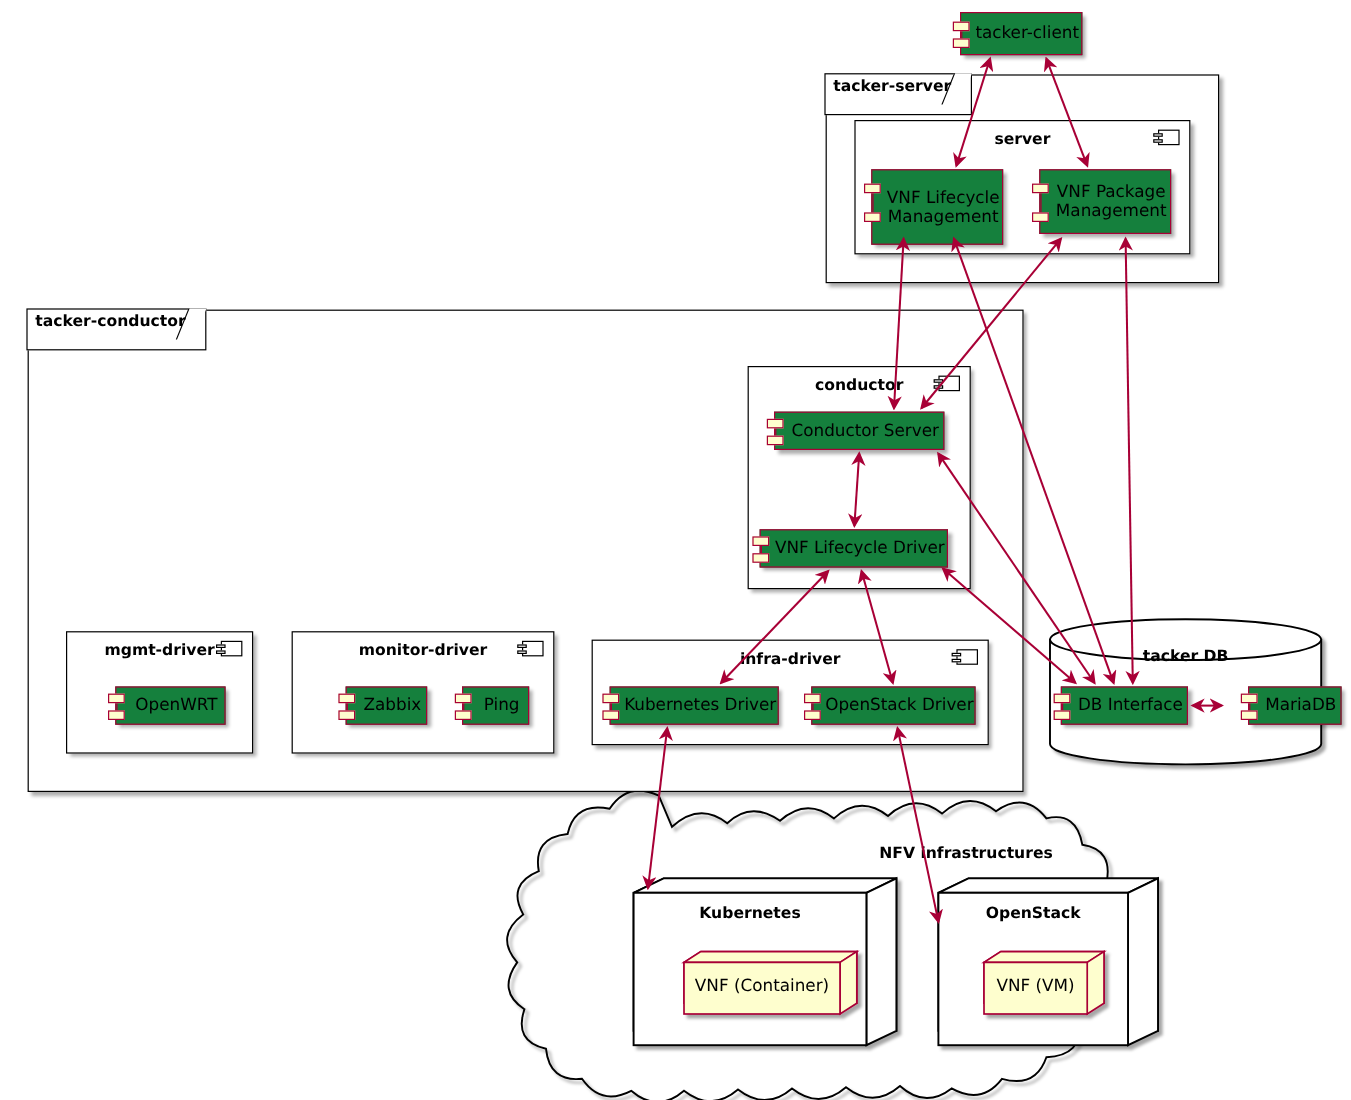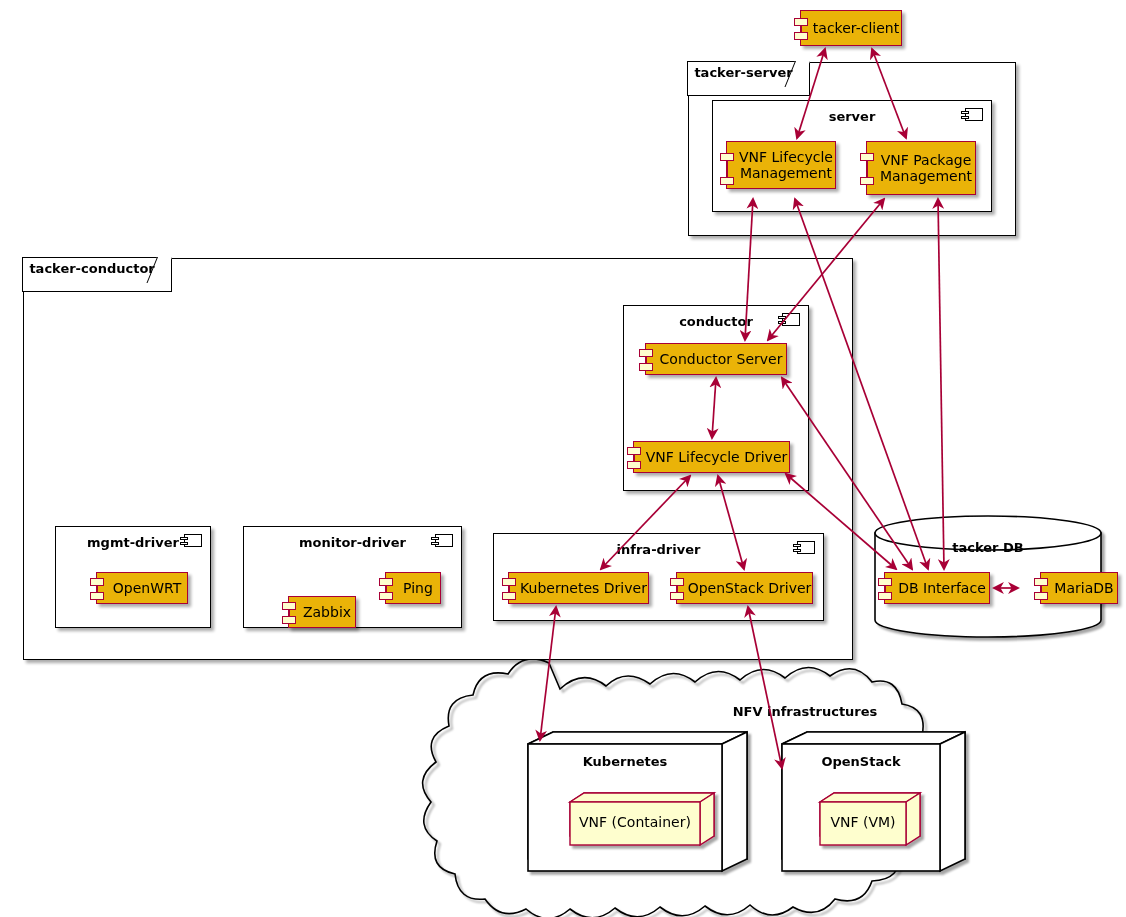--- a/index.html
+++ b/index.html
@@ -28,21 +28,21 @@
          box-shadow:3px 3px 3px rgba(0,0,0,0.33);}
   .frame-title{position:absolute;left:0;right:0;top:8px;text-align:center;
                font-size:13px;font-weight:bold;color:#000000;}
   .frame-icon{position:absolute;right:8px;top:7px;width:18px;height:13px;
               border:1.5px solid #000;background:#fff;box-sizing:border-box;}
   .frame-icon i{position:absolute;left:-5px;width:8px;height:3px;border:1.4px solid #000;
                 background:#fff;box-sizing:border-box;}
   .frame-icon i.a{top:1.5px;} .frame-icon i.b{top:6.5px;}
 
   
-  .comp{position:absolute;box-sizing:border-box;background:#eab308;border:1.6px solid #A80036;
+  .comp{position:absolute;box-sizing:border-box;background:#15803d;border:1.6px solid #A80036;
         box-shadow:3px 3px 3px rgba(0,0,0,0.33);
         display:flex;align-items:center;justify-content:center;text-align:center;
         font-size:14px;color:#000000;line-height:16px;padding-left:10px;}
   .comp .port{position:absolute;left:-7px;width:14px;height:8px;box-sizing:border-box;
               background:#FEFECE;border:1.6px solid #A80036;}
   .comp .stem{position:absolute;left:-0.5px;width:1.6px;background:#A80036;}
 
   
   .node3d-label{position:absolute;font-size:13px;font-weight:bold;color:#000;text-align:center;}
   .node3d-inner-label{position:absolute;font-size:14px;color:#000;text-align:center;}
@@ -143,21 +143,21 @@
   </div>
 
   <div class="frame" style="left:712px;top:100px;width:280px;height:112px;padding-left:42px;">
     <div class="frame-title">server</div>
     <div class="frame-icon">
         <i class="a"></i>
         <i class="b"></i>
       </div>
   </div>
 
-  <div class="comp" style="left:726px;top:141px;width:110px;height:48px;flex-direction:column;text-align:center;">
+  <div class="comp" style="left:726px;top:141px;width:110px;height:63px;flex-direction:column;text-align:center;">
     <span class="stem" style="top:12px;height:30px;"></span>
     <span class="port" style="top:11px;"></span>
     <span class="port" style="top:35px;"></span>
     <span>VNF Lifecycle</span>
     <span>Management</span>
   </div>
 
   <div class="comp" style="left:866px;top:141px;width:110px;height:54px;flex-direction:column;">
     <span class="stem" style="top:12px;height:30px;"></span>
     <span class="port" style="top:11px;"></span>
@@ -208,21 +208,21 @@
     <span>OpenWRT</span>
   </div>
 
   <div class="frame" style="left:243px;top:526px;width:219px;height:102px;">
     <div class="frame-title">monitor-driver</div>
     <div class="frame-icon">
         <i class="a"></i>
         <i class="b"></i>
       </div>
   </div>
-  <div class="comp" style="left:288px;top:572px;width:68px;height:32px;margin-top:24px;">
+  <div class="comp" style="left:288px;top:572px;width:68px;height:32px;">
     <span class="stem" style="top:6px;height:20px;"></span>
     <span class="port" style="top:5px;"></span>
     <span class="port" style="top:19px;"></span>
     <span>Zabbix</span>
   </div>
   <div class="comp" style="left:385px;top:572px;width:56px;height:32px;">
     <span class="stem" style="top:6px;height:20px;"></span>
     <span class="port" style="top:5px;"></span>
     <span class="port" style="top:19px;"></span>
     <span>Ping</span>

